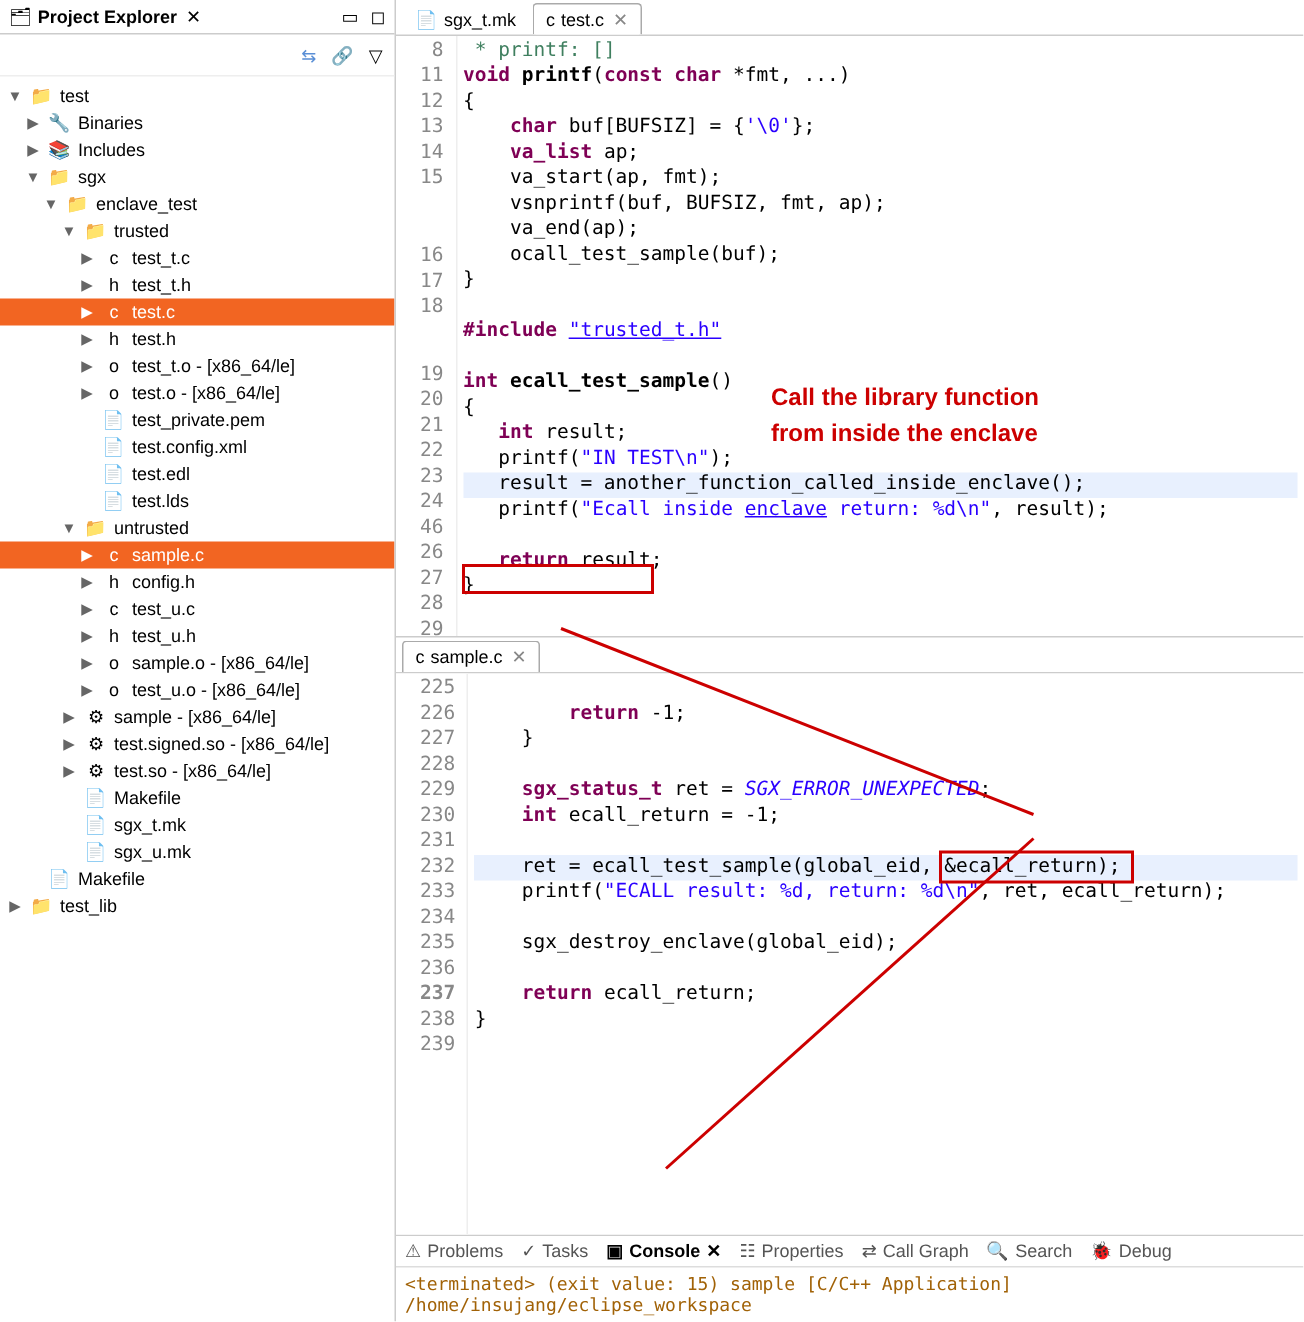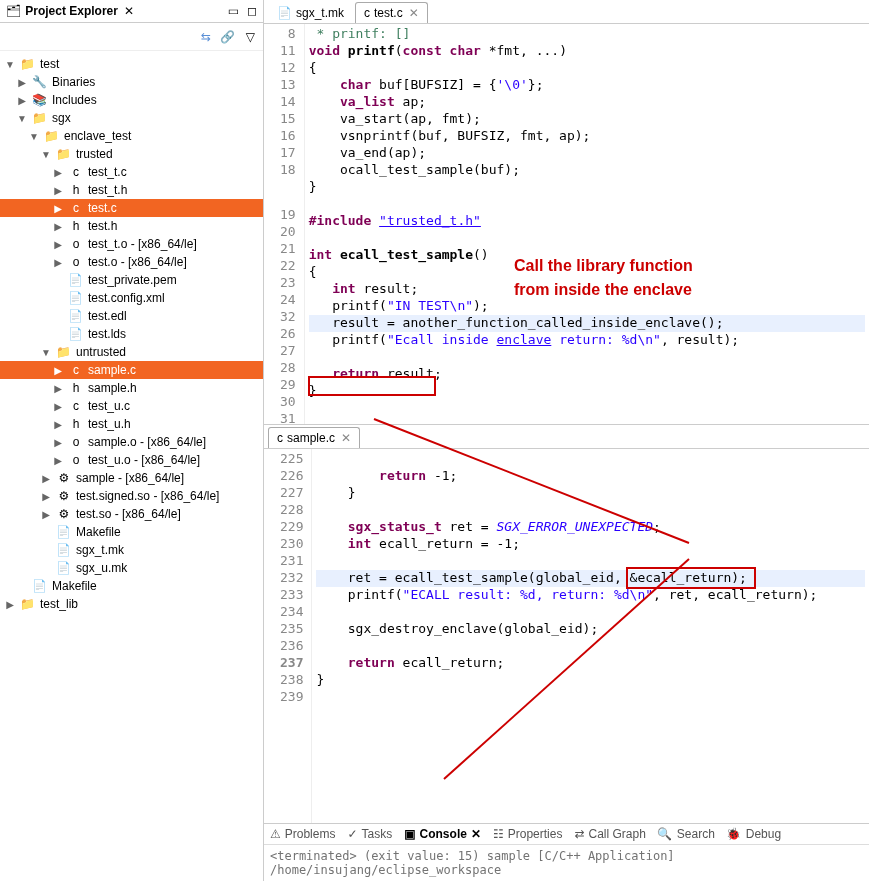--- a/index.html
+++ b/index.html
@@ -34,21 +34,21 @@
 .inc { color: #2a00ff; text-decoration: underline; }
 .com { color: #3f7f5f; }
 .mstr { color: #2a00ff; font-style: italic; }
 .annotation { position: absolute; color: #c00; font-size: 16px; font-weight: bold; line-height: 1.5; pointer-events: none; }
 .redbox { position: absolute; border: 2px solid #c00; pointer-events: none; }
 .console-area { border-top: 1px solid #ccc; display: flex; flex-direction: column; }
 .console-tabs { display: flex; border-bottom: 1px solid #ddd; padding: 3px 6px; gap: 12px; align-items: center; }
 .ctab { display: flex; align-items: center; gap: 4px; color: #555; }
 .ctab.active { font-weight: bold; color: #000; }
 .console-body { padding: 4px 6px; font-family: Consolas, monospace; font-size: 12px; }
-.console-body .term { color: #737373; }
+.console-body .term { color: #a16207; }
 .min-restore { margin-left: auto; display: flex; gap: 8px; }
 svg.line { position: absolute; pointer-events: none; }
 </style>
 </head>
 <body>
 
 <div class="sidebar">
   <div class="sb-header">
     <span class="icon">🗂</span>
     <span class="title">Project Explorer</span>
@@ -150,21 +150,21 @@
         <span>untrusted</span>
       </div>
       <div class="tree-item ind4 selected">
         <span class="arrow">▶</span>
         <span class="ficon">c</span>
         <span>sample.c</span>
       </div>
       <div class="tree-item ind4">
         <span class="arrow">▶</span>
         <span class="ficon">h</span>
-        <span>sample.h</span>
+        <span>config.h</span>
       </div>
       <div class="tree-item ind4">
         <span class="arrow">▶</span>
         <span class="ficon">c</span>
         <span>test_u.c</span>
       </div>
       <div class="tree-item ind4">
         <span class="arrow">▶</span>
         <span class="ficon">h</span>
         <span>test_u.h</span>
@@ -236,30 +236,30 @@
     </div>
   <div class="editor-section" style="height:400px; position:relative;">
     <div class="editor" id="editor1">
         <div class="gutter">
           <div style="height: 17px;">8</div>
           <div style="height: 17px;">11</div>
           <div style="height: 17px;">12</div>
           <div style="height: 17px;">13</div>
           <div style="height: 17px;">14</div>
           <div style="height: 17px;">15</div>
-          <div style="height: 17px;">16</div>
+          <div style="height: 17px; margin-top: 35px;">16</div>
           <div style="height: 17px;">17</div>
           <div style="height: 17px;">18</div>
           <div style="height: 17px; margin-top: 28px;">19</div>
           <div style="height: 17px;">20</div>
           <div style="height: 17px;">21</div>
           <div style="height: 17px;">22</div>
           <div style="height: 17px;">23</div>
           <div style="height: 17px;">24</div>
-          <div style="height: 17px;">32</div>
+          <div style="height: 17px;">46</div>
           <div style="height: 17px;">26</div>
           <div style="height: 17px;">27</div>
           <div style="height: 17px;">28</div>
           <div style="height: 17px;">29</div>
           <div style="height: 17px;">30</div>
           <div style="height: 17px;">31</div>
         </div>
         <div class="code"><div class="com" style="height: 17px;"> * printf: []</div><div style="height: 17px;"><span class="kw">void</span> <b>printf</b>(<span class="kw">const</span> <span class="kw">char</span> *fmt, ...)</div><div style="height: 17px;">{</div><div style="height: 17px;">    <span class="kw">char</span> buf[BUFSIZ] = {<span class="str">'\0'</span>};</div><div style="height: 17px;">    <span class="kw">va_list</span> ap;</div><div style="height: 17px;">    va_start(ap, fmt);</div><div style="height: 17px;">    vsnprintf(buf, BUFSIZ, fmt, ap);</div><div style="height: 17px;">    va_end(ap);</div><div style="height: 17px;">    ocall_test_sample(buf);</div><div style="height: 17px;">}</div><div style="height: 17px;">&nbsp;</div><div style="height: 17px;"><span class="kw">#include</span> <span class="inc">"trusted_t.h"</span></div><div style="height: 17px;">&nbsp;</div><div style="height: 17px;"><span class="kw">int</span> <b>ecall_test_sample</b>()</div><div style="height: 17px;">{</div><div style="height: 17px;">   <span class="kw">int</span> result;</div><div style="height: 17px;">   printf(<span class="str">"IN TEST\n"</span>);</div><div class="hl-line" style="height: 17px;">   result = another_function_called_inside_enclave();</div><div style="height: 17px;">   printf(<span class="str">"Ecall inside <u>enclave</u> return: %d\n"</span>, result);</div><div style="height: 17px;">&nbsp;</div><div style="height: 17px;">   <span class="kw">return</span> result;</div><div style="height: 17px;">}</div></div>
       </div>
     <div class="annotation" style="top:230px; left:250px;">

